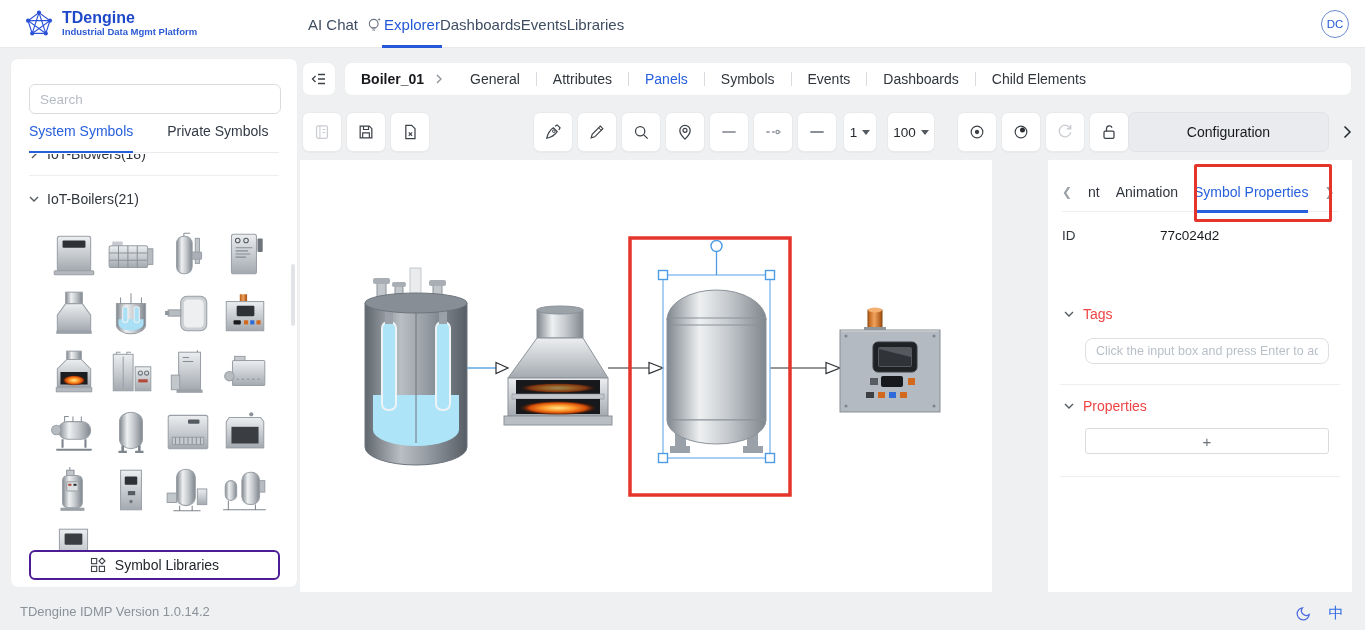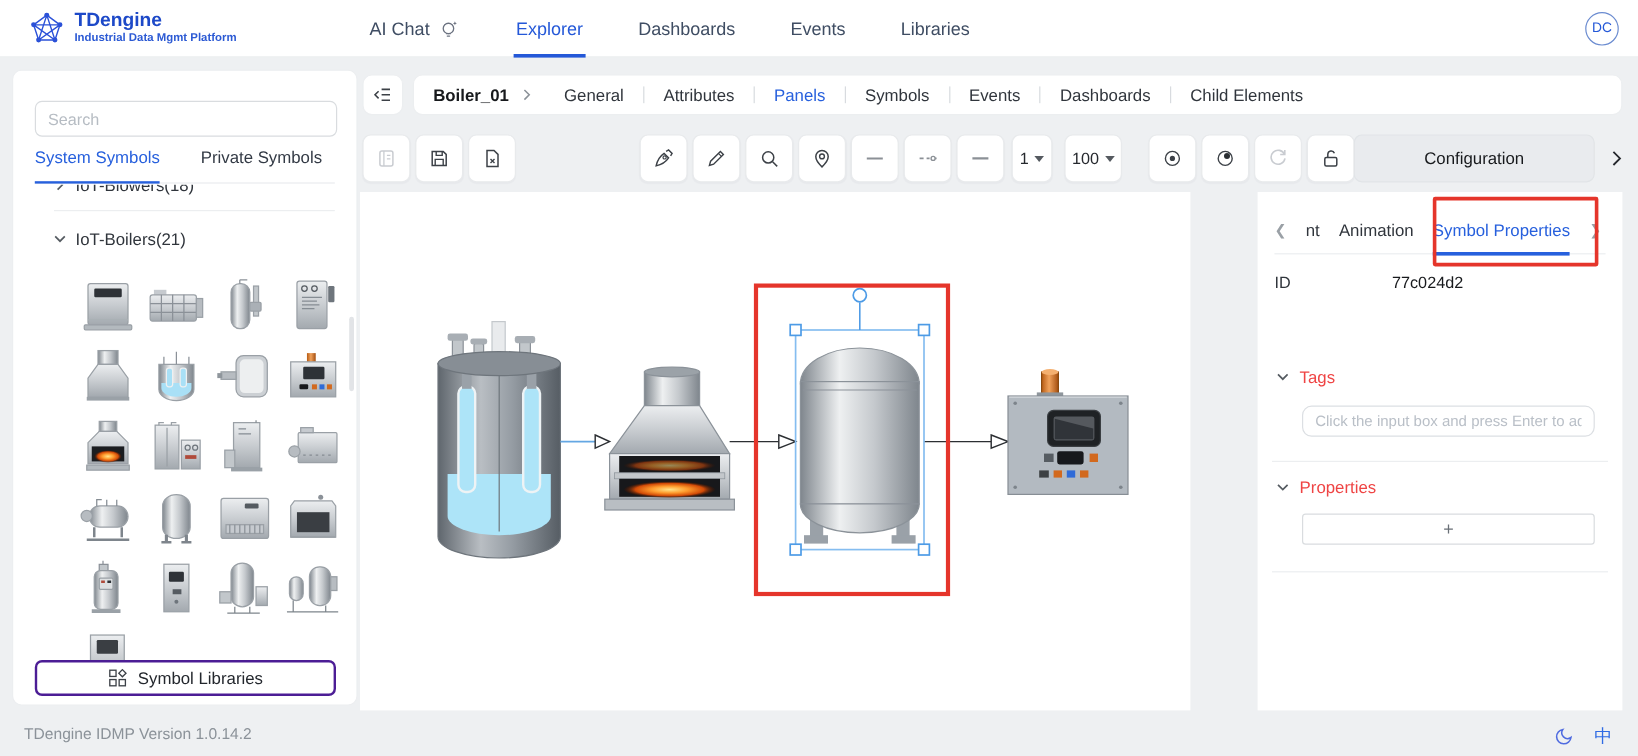--- a/index.html
+++ b/index.html
@@ -5,36 +5,36 @@
 *{margin:0;padding:0;box-sizing:border-box}
 html,body{width:1365px;height:630px;overflow:hidden}
 body{font-family:"Liberation Sans",sans-serif;background:#eef0f2;color:#23272d}
 .app{position:relative;width:1365px;height:630px}
 svg{display:block}
 
 .navbar{position:absolute;left:0;top:0;width:1365px;height:48px;background:#fff;border-bottom:1px solid #e7e9ec;z-index:6}
 .logo{position:absolute;left:24px;top:8px;display:flex;align-items:center;gap:8px}
 .logo-text .t1{font-size:16px;font-weight:bold;color:#1d49c8;line-height:17px}
 .logo-text .t2{font-size:9.5px;color:#2c5ad4;font-weight:bold}
-.nav{position:absolute;left:308px;top:0;height:48px;display:flex;align-items:center;gap:46px}
+.nav{position:absolute;left:308px;top:0;height:48px;display:flex;align-items:center;}
 .nav-item{position:relative;font-size:15px;color:#3f4d63;height:48px;display:flex;align-items:center;gap:7px;cursor:pointer}
 .nav-item.active{color:#2458d8}
 .nav-item.active::after{content:"";position:absolute;left:-2px;right:-2px;bottom:0;height:3px;background:#2458d8}
 .avatar{position:absolute;right:16px;top:10px;width:28px;height:28px;border-radius:50%;border:1.5px solid #6a8bd0;color:#2458d8;font-size:11.5px;display:flex;align-items:center;justify-content:center;background:#fff;cursor:pointer}
 
 .card{background:#fff;border-radius:8px;border:1px solid #eceef0}
 
 .sidebar{position:absolute;left:10px;top:58px;width:288px;height:530px;overflow:hidden}
 .search{position:absolute;left:18px;top:25px;width:252px;height:30px;border:1px solid #d9dcdf;border-radius:6px;font-size:13.5px;padding:0 10px;color:#3a3f45;outline:none;font-family:"Liberation Sans",sans-serif}
 .search::placeholder{color:#b6bcc3}
 .side-tabs{position:absolute;left:18px;right:18px;top:64px;height:30px;display:flex;gap:34px;border-bottom:1px solid #e9ebee}
 .side-tab{position:relative;font-size:14px;color:#333a45;cursor:pointer;padding-bottom:10px}
 .side-tab.active{color:#2760dd}
 .side-tab.active::after{content:"";position:absolute;left:0;right:0;bottom:-1px;height:2px;background:#2760dd}
-.side-scroll{position:absolute;left:16px;right:0;top:95px;height:399px;overflow:hidden}
+.side-scroll{position:absolute;left:0;right:0;top:95px;height:399px;overflow:hidden}
 .group-row{display:flex;align-items:center;gap:8px;font-size:14px;color:#30353c;padding:0 18px;height:30px;cursor:pointer}
 .group-row.clipped{margin-top:-15px}
 .side-divider{height:1px;background:#eceef0;margin:6px 18px 8px}
 .sym-grid{display:flex;flex-wrap:wrap;padding:10px 0 0 34px;width:272px}
 .sym-cell{width:57px;height:59px;display:flex;align-items:center;justify-content:center;cursor:pointer}
 .side-scrollbar{position:absolute;right:2px;top:205px;width:4px;height:62px;border-radius:2px;background:#e2e4e7}
 .side-footer{position:absolute;left:18px;right:17px;bottom:7px;height:30px;border:2px solid #4c1d95;border-radius:6px;background:#fff;display:flex;align-items:center;justify-content:center;gap:9px;font-size:14px;color:#23272d;cursor:pointer}
 
 .crumb-collapse{position:absolute;left:302px;top:62px;width:34px;height:34px;display:flex;align-items:center;justify-content:center;cursor:pointer}
 .crumb-card{position:absolute;left:344px;top:62px;width:1008px;height:34px;display:flex;align-items:center;padding:0 16px;font-size:14px}

